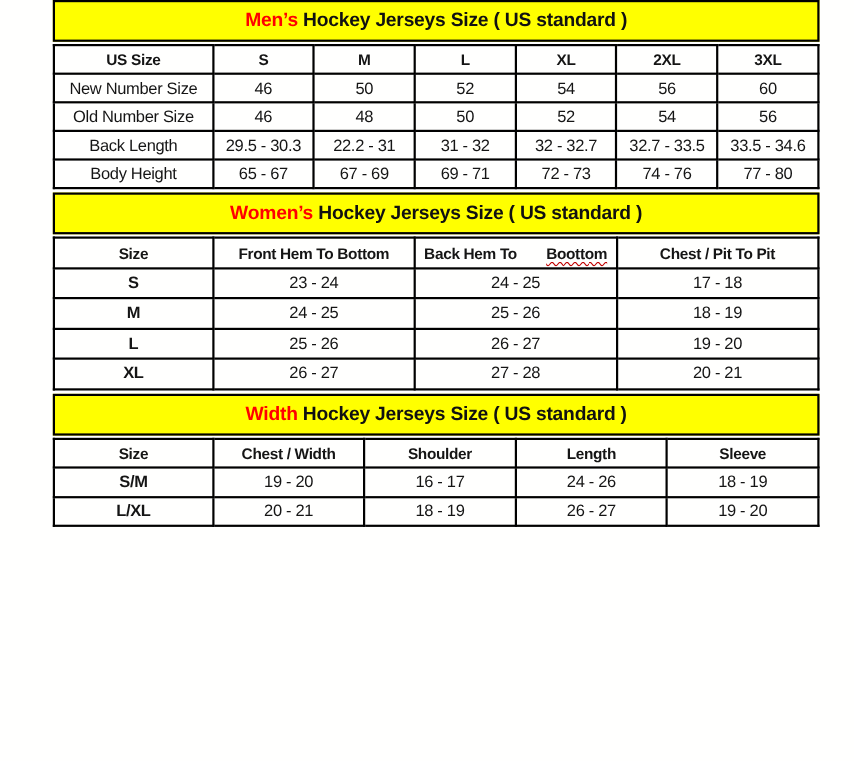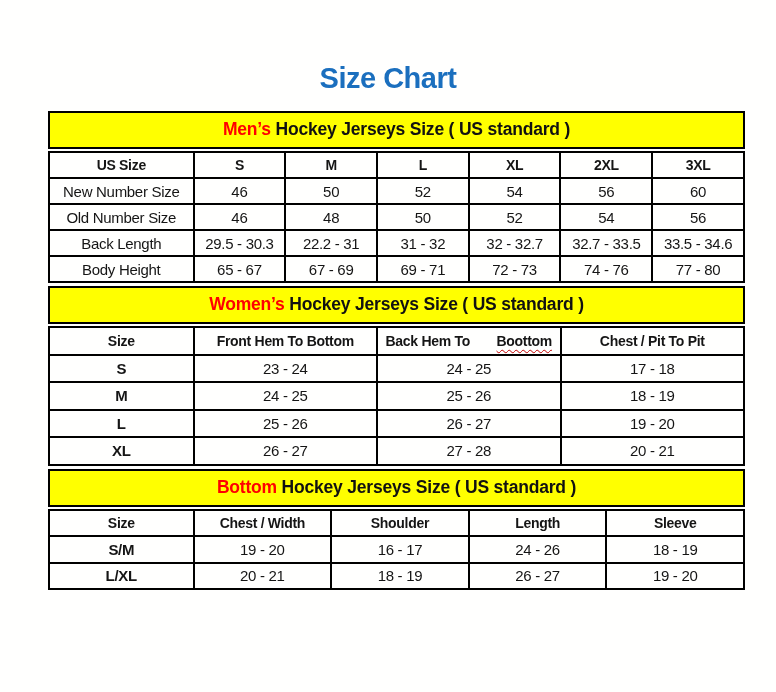--- a/index.html
+++ b/index.html
@@ -74,21 +74,20 @@
     text-decoration-thickness: 1px;
     text-underline-offset: 3px;
     padding-left: 23px;
   }
 </style>
 </head>
 <body>
 
 <div class="page">
 
-  <h1 class="page-title">Size Chart</h1>
 
   <div class="tables">
 
     <section class="tbl-section">
       <div class="caption"><span class="hl">Men’s</span><span> Hockey Jerseys Size ( US standard )</span></div>
       <table id="tbl-mens">
           <colgroup>
             <col class="first">
             <col>
             <col>
@@ -189,21 +188,21 @@
               <td class="rowlabel">XL</td>
               <td>26 - 27</td>
               <td>27 - 28</td>
               <td>20 - 21</td>
             </tr>
           </tbody>
         </table>
     </section>
 
     <section class="tbl-section">
-      <div class="caption"><span class="hl">Bottom</span><span> Hockey Jerseys Size ( US standard )</span></div>
+      <div class="caption"><span class="hl">Width</span><span> Hockey Jerseys Size ( US standard )</span></div>
       <table id="tbl-youth">
           <colgroup>
             <col class="first">
             <col>
             <col>
             <col>
             <col>
           </colgroup>
           <thead>
             <tr>

